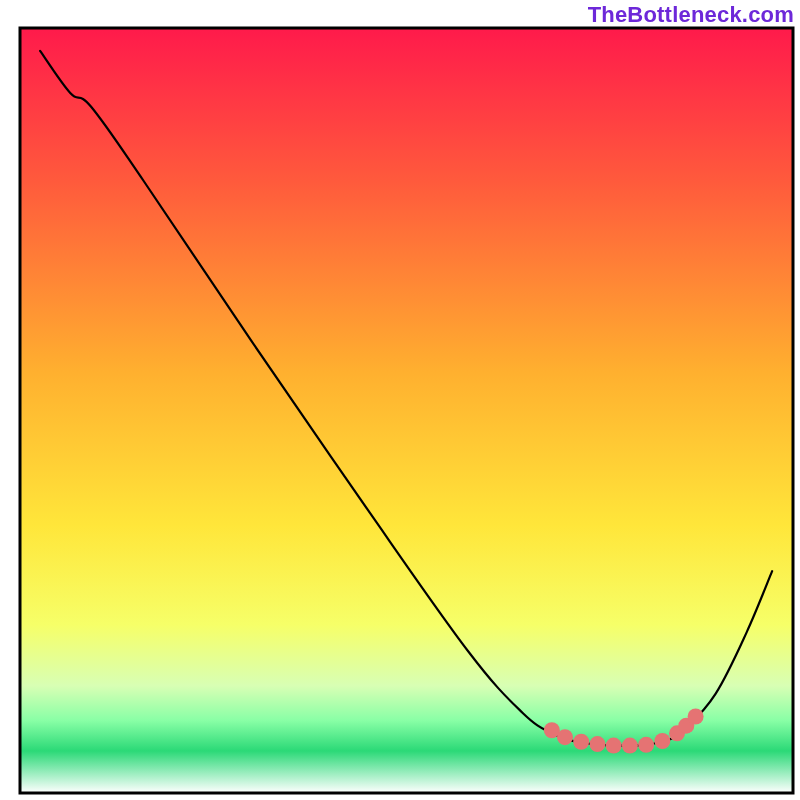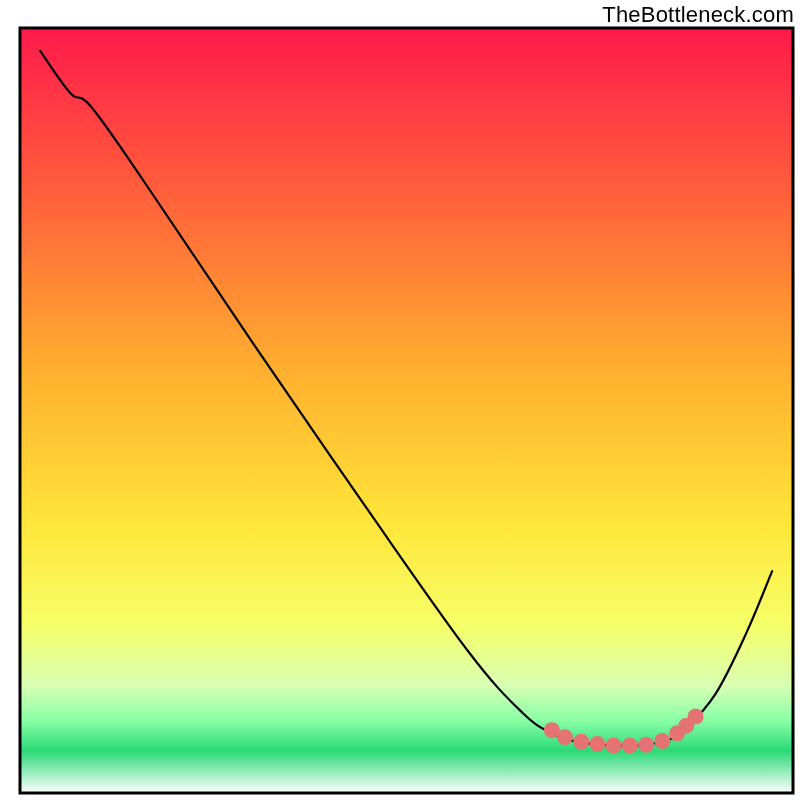--- a/index.html
+++ b/index.html
@@ -1,17 +1,17 @@
 <!DOCTYPE html>
 <html><head>
 <meta charset="utf-8">
 <style>
   html,body{margin:0;padding:0;width:800px;height:800px;background:#fff;overflow:hidden;font-family:Arial,Helvetica,sans-serif}
   .img-wrap{position:relative;width:800px;height:800px}
-  .watermark{position:absolute;top:2px;right:6px;font-size:22px;font-weight:400;color:#000000;letter-spacing:0.2px}
+  .watermark{position:absolute;top:2px;right:6px;font-size:22px;font-weight:700;color:#6d28d9;letter-spacing:0.2px}
   svg{display:block}
 </style>
 </head>
 <body>
 
 <div class="img-wrap">
   <svg id="svg-root" width="800" height="800" viewBox="0 0 800 800">
     <defs>
       <linearGradient id="bg-grad" x1="0" y1="0" x2="0" y2="1">
           <stop offset="0%" stop-color="#ff1a4b"></stop>

